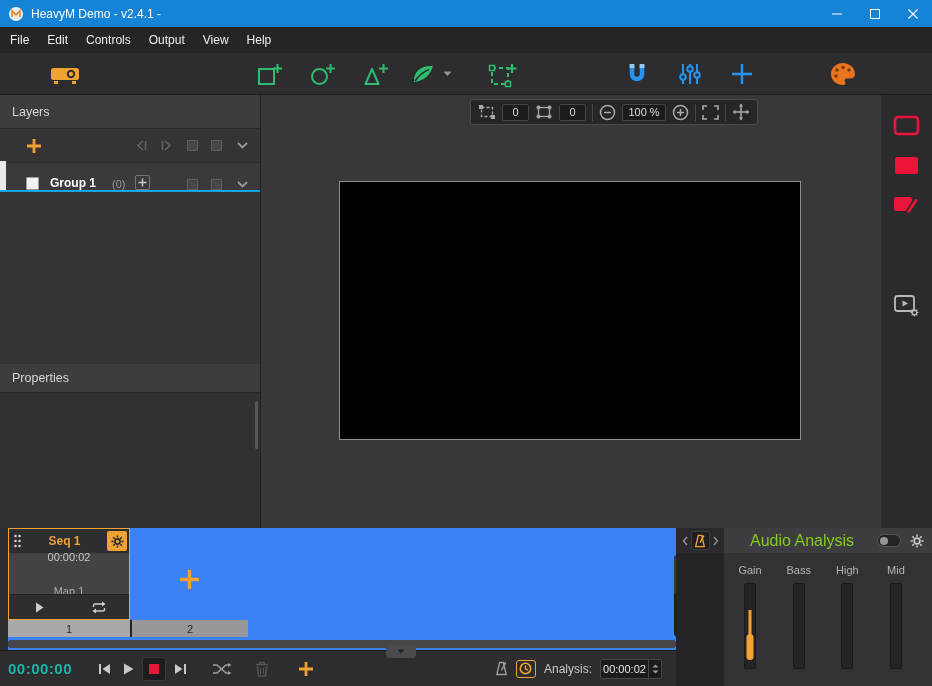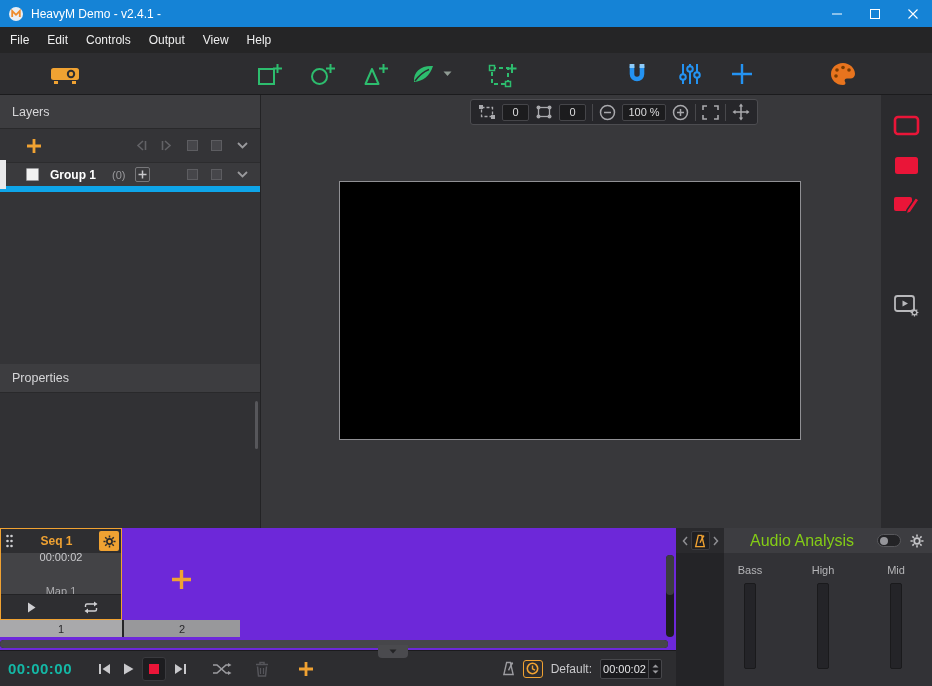--- a/index.html
+++ b/index.html
@@ -31,21 +31,21 @@
 
   
   .left-panel{position:absolute;left:0;top:95px;width:261px;height:433px;background:#343437;border-right:1px solid #232325;display:flex;flex-direction:column;}
   .panel-header{height:34px;background:#3d3d40;border-bottom:1px solid #29292b;color:#d6d6d8;font-size:12.5px;display:flex;align-items:center;padding-left:12px;flex:0 0 auto;}
   .layer-toolbar{height:34px;display:flex;align-items:center;border-bottom:1px solid #2c2c2e;padding:0 12px;flex:0 0 auto;}
   .lt-plus{margin-left:14px;color:var(--accent-orange);display:flex;}
   .lt-right{margin-left:auto;display:flex;align-items:center;}
   .flip-icon{color:#626266;display:flex;margin-left:10px;}
   .mini-sq{width:11px;height:11px;background:#46464a;border:1px solid #5d5d61;margin-left:13px;}
   .chev{color:#9a9a9d;display:flex;margin-left:15px;}
-  .group-row{height:29px;background:#3a3a3d;border-bottom:6px solid #0ea5e9;display:flex;align-items:center;flex:0 0 auto;}
+  .group-row{height:29px;background:#3a3a3d;border-bottom:2px solid #0ea5e9;display:flex;align-items:flex-end;flex:0 0 auto;}
   .group-grip{width:6px;height:29px;background:#e9e9eb;}
   .checkbox{width:13px;height:13px;background:#f2f2f2;border:1px solid #9a9a9d;border-radius:1px;margin-left:20px;}
   .group-name{color:#fff;font-size:12px;font-weight:bold;margin-left:11px;}
   .group-count{color:#9a9a9d;font-size:11px;margin-left:16px;}
   .group-plus-btn{width:15px;height:15px;border:1px solid #77777a;border-radius:2px;display:flex;align-items:center;justify-content:center;color:#c8c8cb;margin-left:10px;}
   .group-right{margin-left:auto;display:flex;align-items:center;padding-right:12px;}
   .layers-empty{height:172px;background:#343437;flex:0 0 auto;}
   .props-empty{flex:1;background:#313134;position:relative;}
   .lp-scroll{position:absolute;right:2px;top:8px;width:3px;height:48px;background:#57575b;border-radius:2px;}
 
@@ -62,21 +62,21 @@
   .vsep{width:1px;height:17px;background:#48484c;}
   .cicon{display:flex;align-items:center;color:#a9a9ad;}
   .canvas-black{position:absolute;left:78px;top:86px;width:462px;height:259px;background:#000;border:1px solid #909094;}
 
   
   .right-bar{position:absolute;left:881px;top:95px;width:51px;height:433px;background:#2b2b2e;display:flex;flex-direction:column;align-items:center;}
   .rb-i1{margin-top:20px;} .rb-i2{margin-top:20px;} .rb-i3{margin-top:19px;} .rb-i4{margin-top:76px;color:#b9b9bc;}
   .rb-icon{display:flex;}
 
   
-  .bottom-seq{position:absolute;left:0;top:528px;width:676px;height:122px;background:#6d28d9;}
+  .bottom-seq{position:absolute;left:8px;top:528px;width:676px;height:122px;background:#3b82f6;}
   .seq-card{position:absolute;left:0;top:0;width:122px;height:92px;border:1px solid var(--accent-orange);display:flex;flex-direction:column;background:#2e2e31;}
   .seq-head{height:24px;background:#2e2e31;display:flex;align-items:center;padding:0 2px 0 4px;}
   .seq-name{color:var(--accent-orange);font-weight:bold;font-size:12px;flex:1;text-align:center;}
   .seq-gear{width:20px;height:20px;background:var(--accent-orange);border-radius:2px;display:flex;align-items:center;justify-content:center;color:#2a2a2c;}
   .seq-info{height:41px;background:#434346;display:flex;flex-direction:column;align-items:center;justify-content:center;gap:2px;color:#c9c9cc;font-size:11px;}
   .seq-map{color:#ababae;margin-top:20px;}
   .seq-ctrl{height:25px;background:#2e2e31;border-top:1px solid #232325;display:flex;}
   .seq-half{flex:1;display:flex;align-items:center;justify-content:center;color:#cfcfd2;}
   .timeline{position:absolute;left:0;top:92px;height:17px;display:flex;}
   .seg{display:flex;align-items:center;justify-content:center;font-size:11px;color:#28282a;}
@@ -512,20 +512,29 @@
         </span>
       <span class="audio-gear">
           <svg width="14" height="14" viewBox="0 0 14 14">
             <circle cx="7" cy="7" r="2.8" fill="none" stroke="currentColor" stroke-width="1.8"></circle>
             <path d="M7 0.5 V2.8 M7 11.2 V13.5 M0.5 7 H2.8 M11.2 7 H13.5 M2.4 2.4 L4 4 M10 10 L11.6 11.6 M11.6 2.4 L10 4 M4 10 L2.4 11.6" stroke="currentColor" stroke-width="1.6"></path>
           </svg>
         </span>
     </div>
     <div class="audio-body">
       <div class="slider-col">
+        <span class="slider-label">Gain</span>
+        <div class="slider-track">
+          <svg class="gain-thumb" width="10" height="84" viewBox="0 0 10 84">
+              <path d="M5 26 V52" stroke="var(--accent-orange)" stroke-width="3"></path>
+              <rect x="1.5" y="50" width="7" height="26" rx="3.5" fill="var(--accent-orange)"></rect>
+            </svg>
+        </div>
+      </div>
+      <div class="slider-col">
         <span class="slider-label">Bass</span>
         <div class="slider-track"></div>
       </div>
       <div class="slider-col">
         <span class="slider-label">High</span>
         <div class="slider-track"></div>
       </div>
       <div class="slider-col">
         <span class="slider-label">Mid</span>
         <div class="slider-track"></div>
@@ -583,21 +592,21 @@
             <path d="M7 10 L10.5 3" stroke="currentColor" stroke-width="1.5"></path>
             <circle cx="10.8" cy="2.6" r="1.2" fill="currentColor"></circle>
           </svg>
         </span>
       <span class="clock-btn">
           <svg width="13" height="13" viewBox="0 0 13 13">
             <circle cx="6.5" cy="6.5" r="5.2" fill="none" stroke="currentColor" stroke-width="1.6"></circle>
             <path d="M6.5 3.5 V6.8 L9 8.2" fill="none" stroke="currentColor" stroke-width="1.4"></path>
           </svg>
         </span>
-      <span class="default-label">Default:</span>
+      <span class="default-label">Analysis:</span>
       <span class="spinner">
         <span class="spin-val">00:00:02</span>
         <span class="spin-arrows">
             <svg width="7" height="4" viewBox="0 0 7 4">
               <path d="M0.5 3.5 L3.5 0.5 L6.5 3.5 Z" fill="currentColor"></path>
             </svg>
             <svg width="7" height="4" viewBox="0 0 7 4">
               <path d="M0.5 0.5 L3.5 3.5 L6.5 0.5 Z" fill="currentColor"></path>
             </svg>
           </span>

